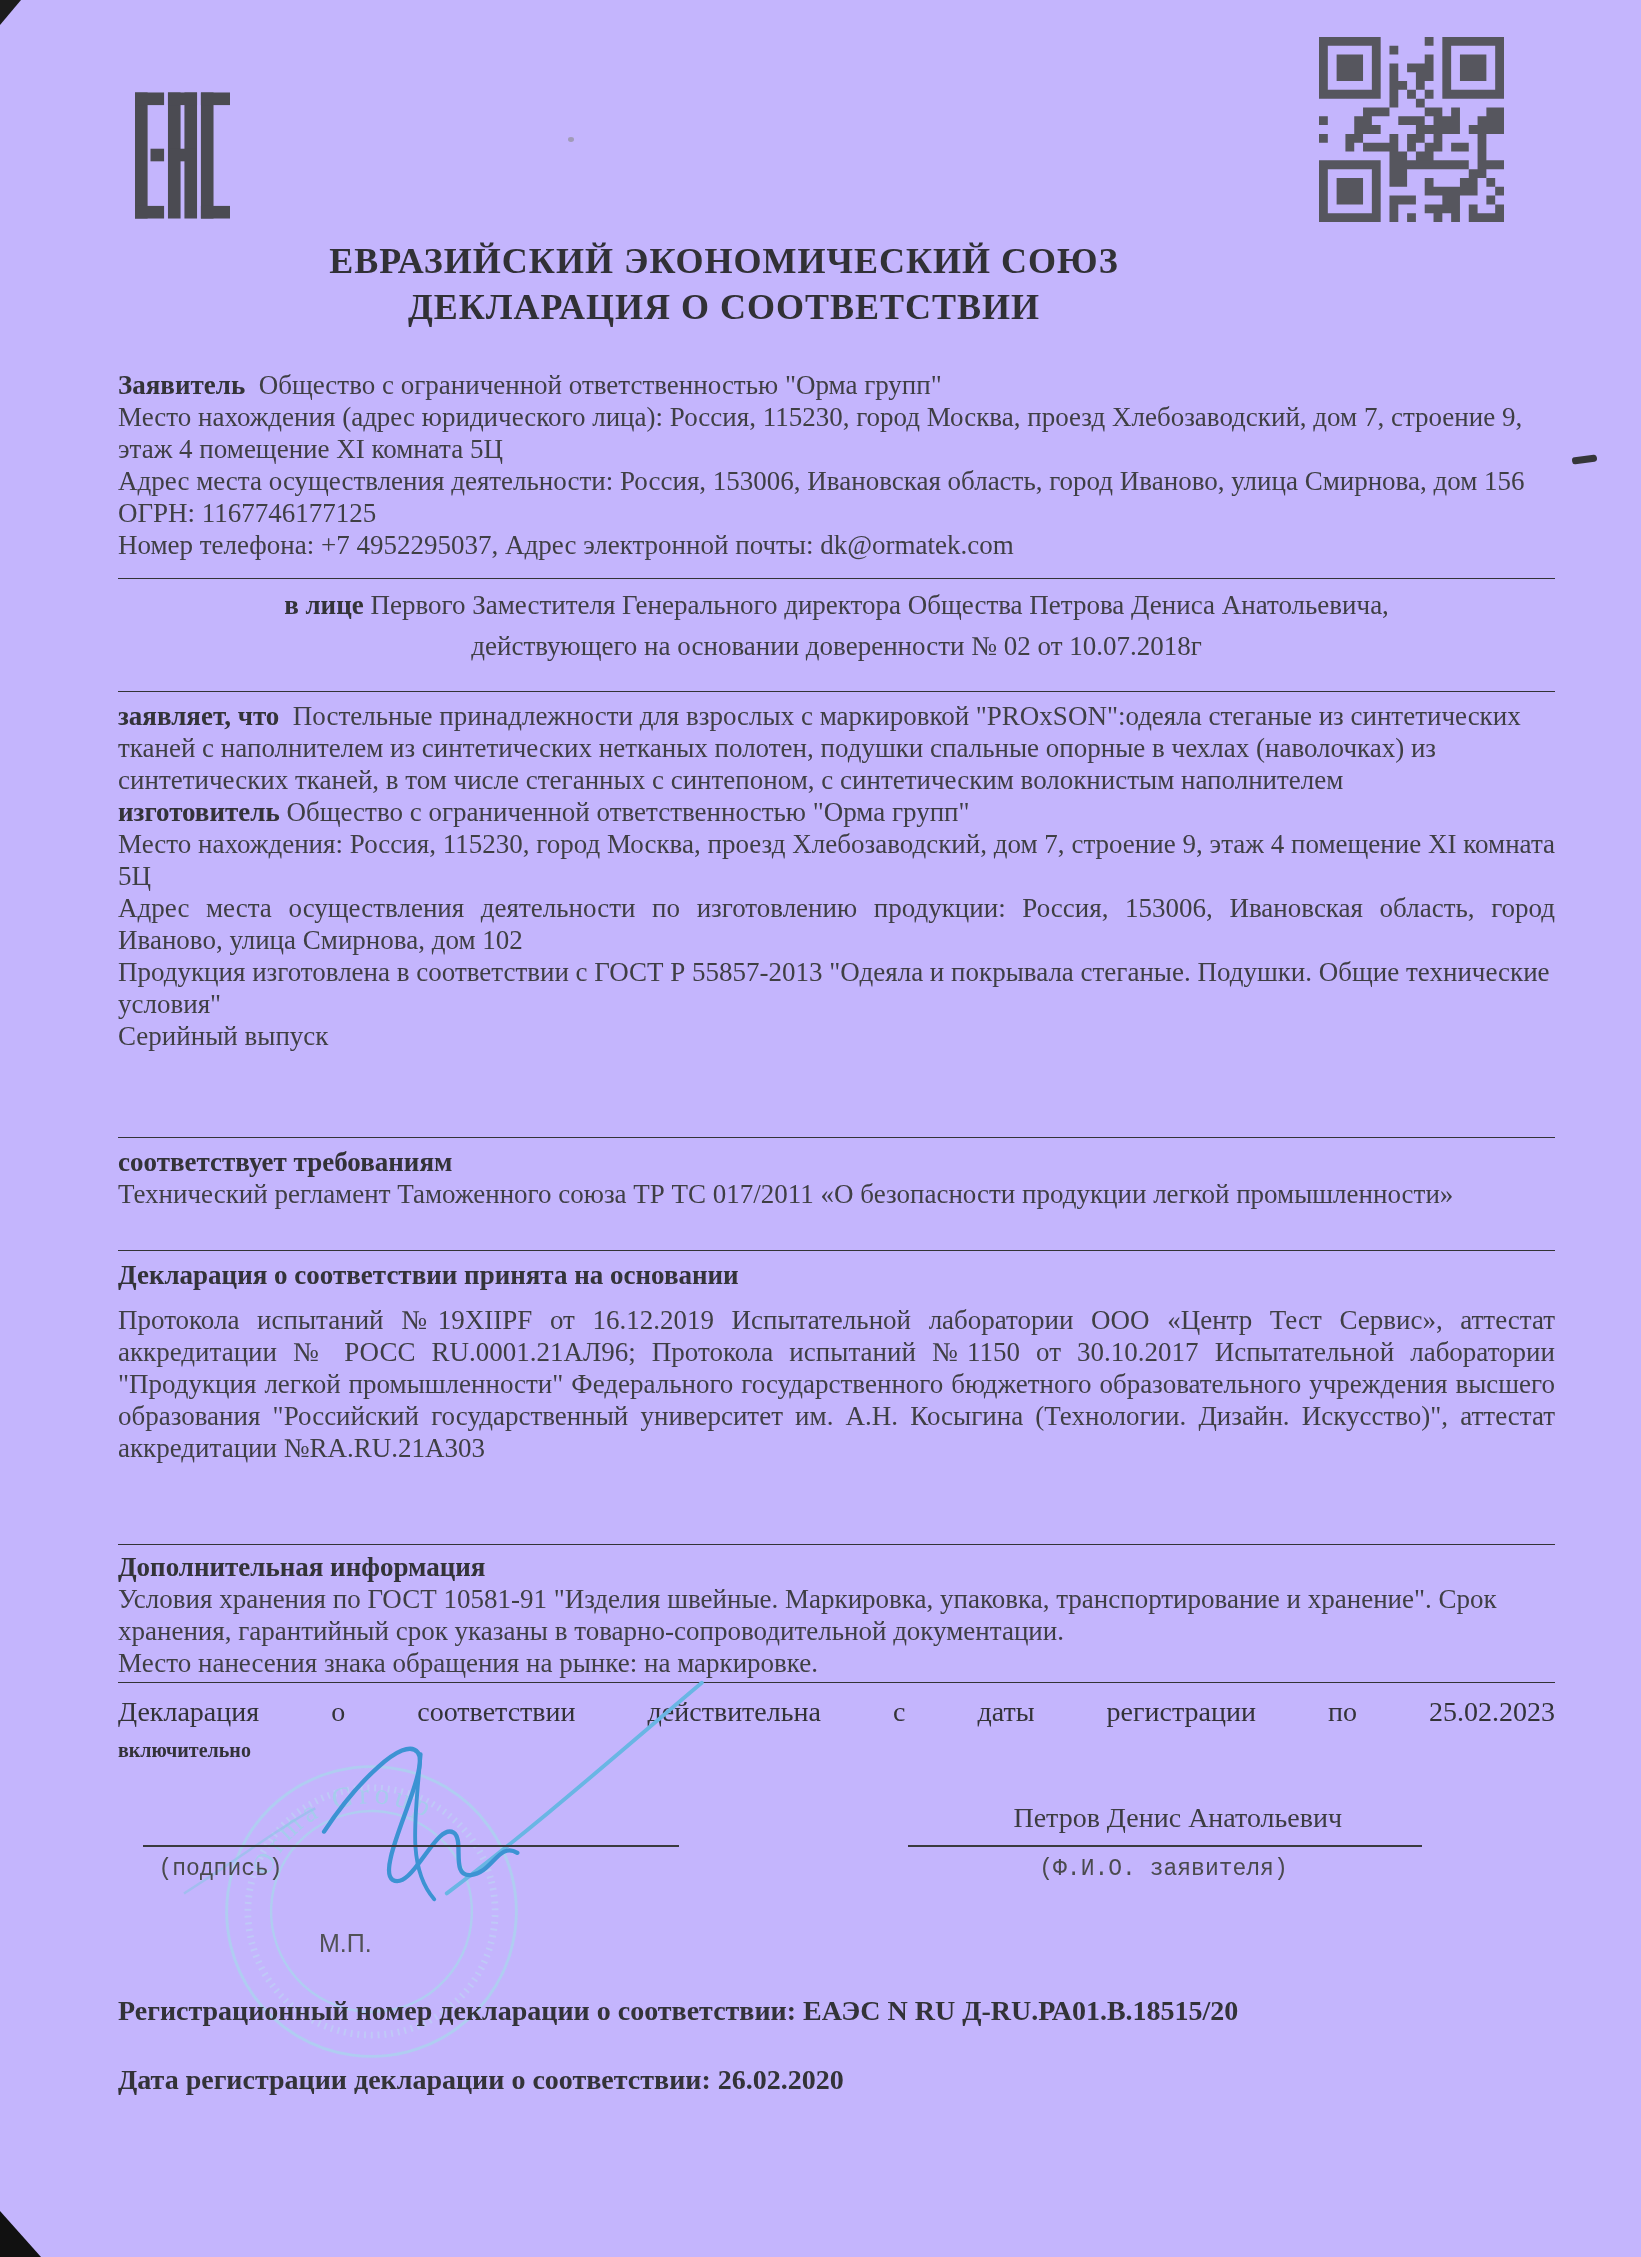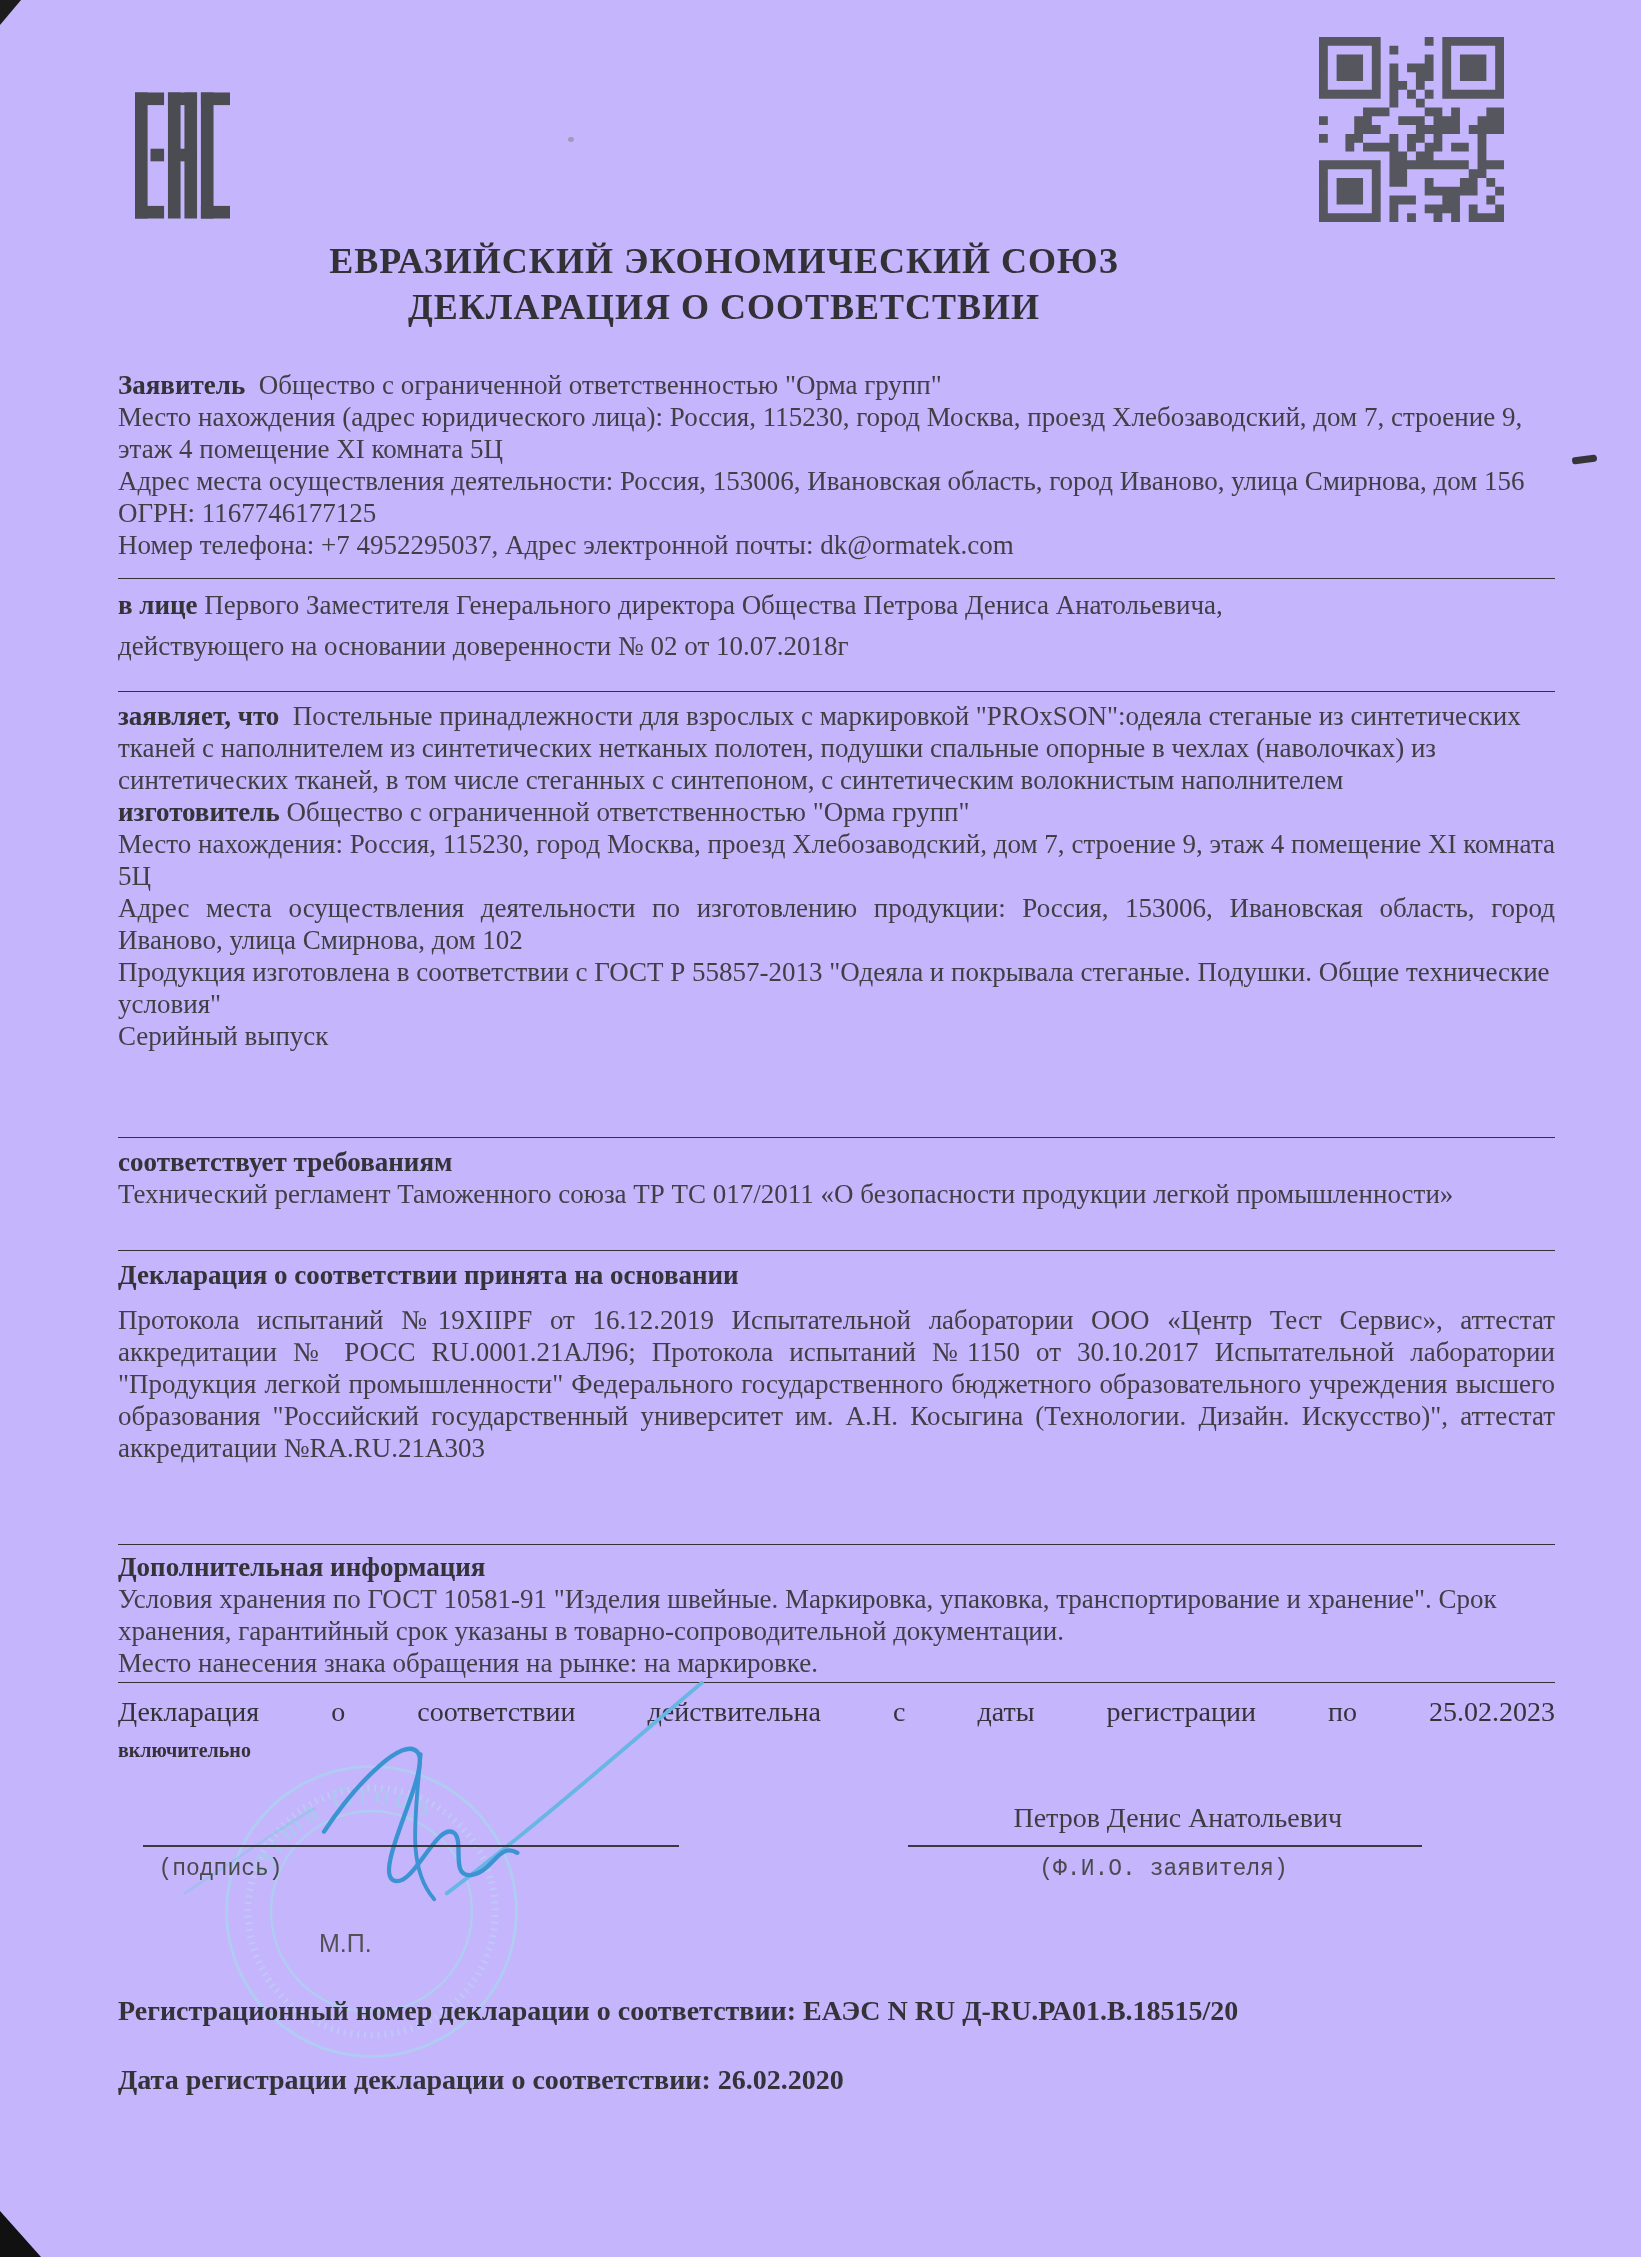--- a/index.html
+++ b/index.html
@@ -14,21 +14,21 @@
     position:absolute;left:0;top:238px;width:1448px;text-align:center;
     font-weight:bold;font-size:36px;line-height:46px;color:#313136;letter-spacing:1px;
   }
   .qr{position:absolute;left:1319px;top:37px;width:185px;height:185px;}
   
   .content{position:absolute;left:118px;top:365px;width:1437px;}
   .content p{margin:0;font-size:27px;line-height:32px;}
   .sec{border-bottom:1.9px solid #333336;box-sizing:border-box;padding-top:3.9px;}
   .sec-applicant{min-height:214px;}
   .sec-person{min-height:113px;padding-top:9.7px;}
-  .sec-person p{margin-bottom:9.7px;}
+  .sec-person p{margin-bottom:9.7px;text-align:center;}
   .sec-declares{min-height:446px;padding-top:7.7px;}
   .sec-conform{min-height:113px;padding-top:7.7px;}
   .sec-basis{min-height:294px;padding-top:7.7px;}
   .sec-basis .basis-text{margin-top:13.5px;}
   .sec-add{min-height:138px;padding-top:5.8px;}
   b.lbl{color:#333338;}
   .j{text-align:justify;}
   .validity{position:absolute;left:118px;top:1692px;width:1437px;}
   .validity .l1{font-weight:normal;font-size:28px;line-height:39px;color:#333338;
     text-align:justify;text-align-last:justify;}

